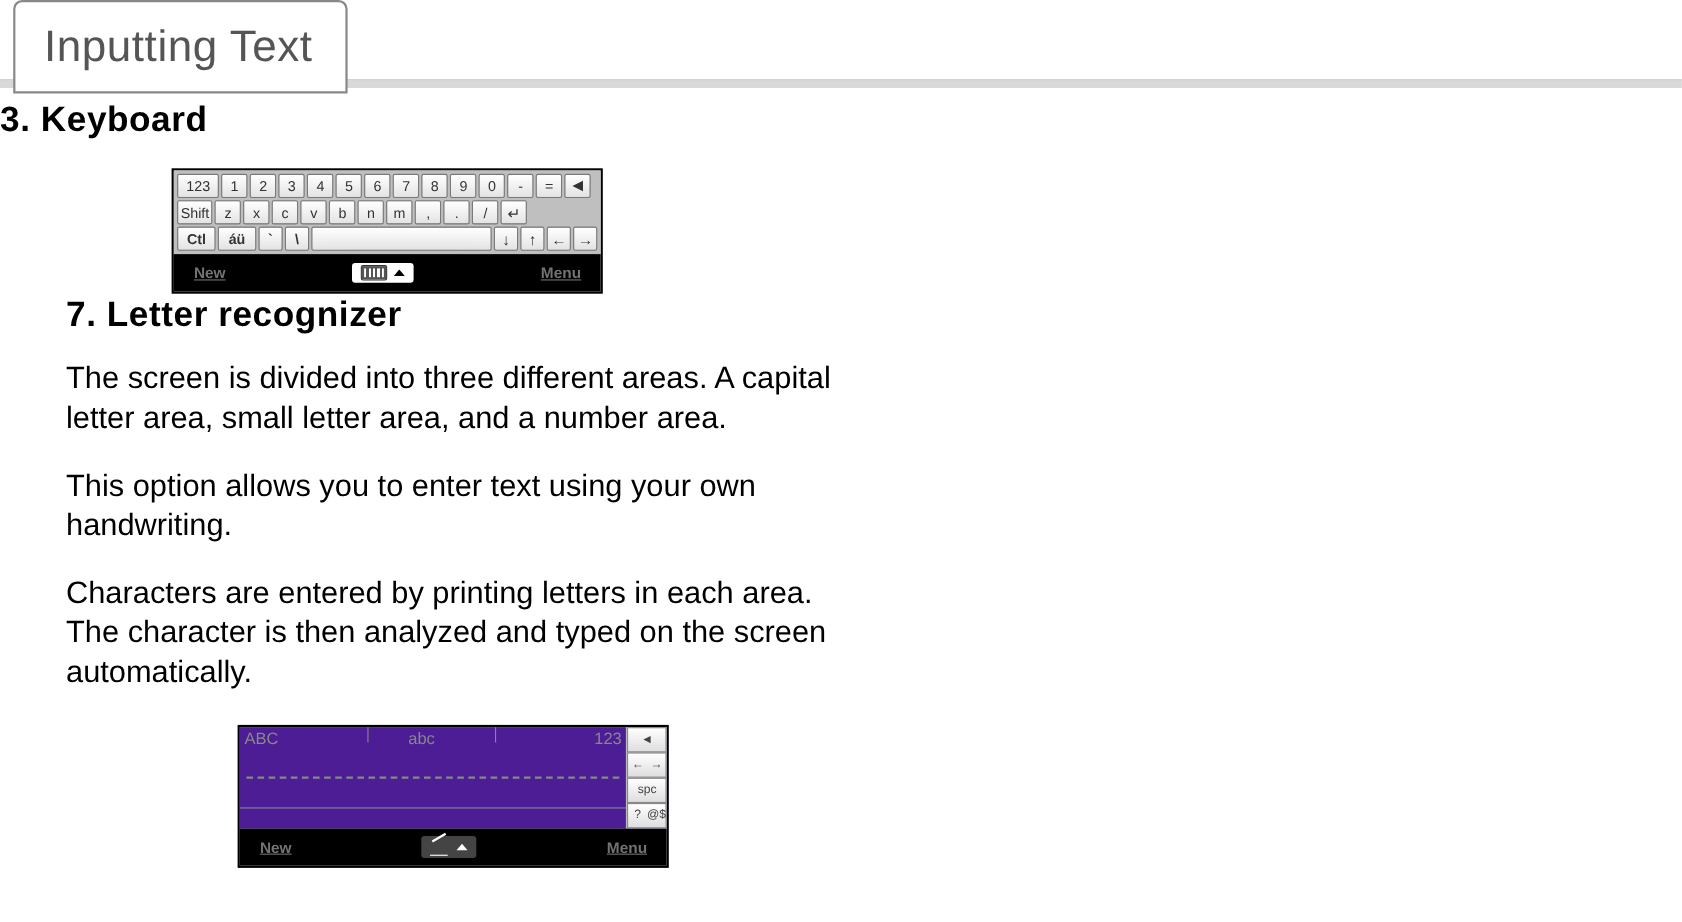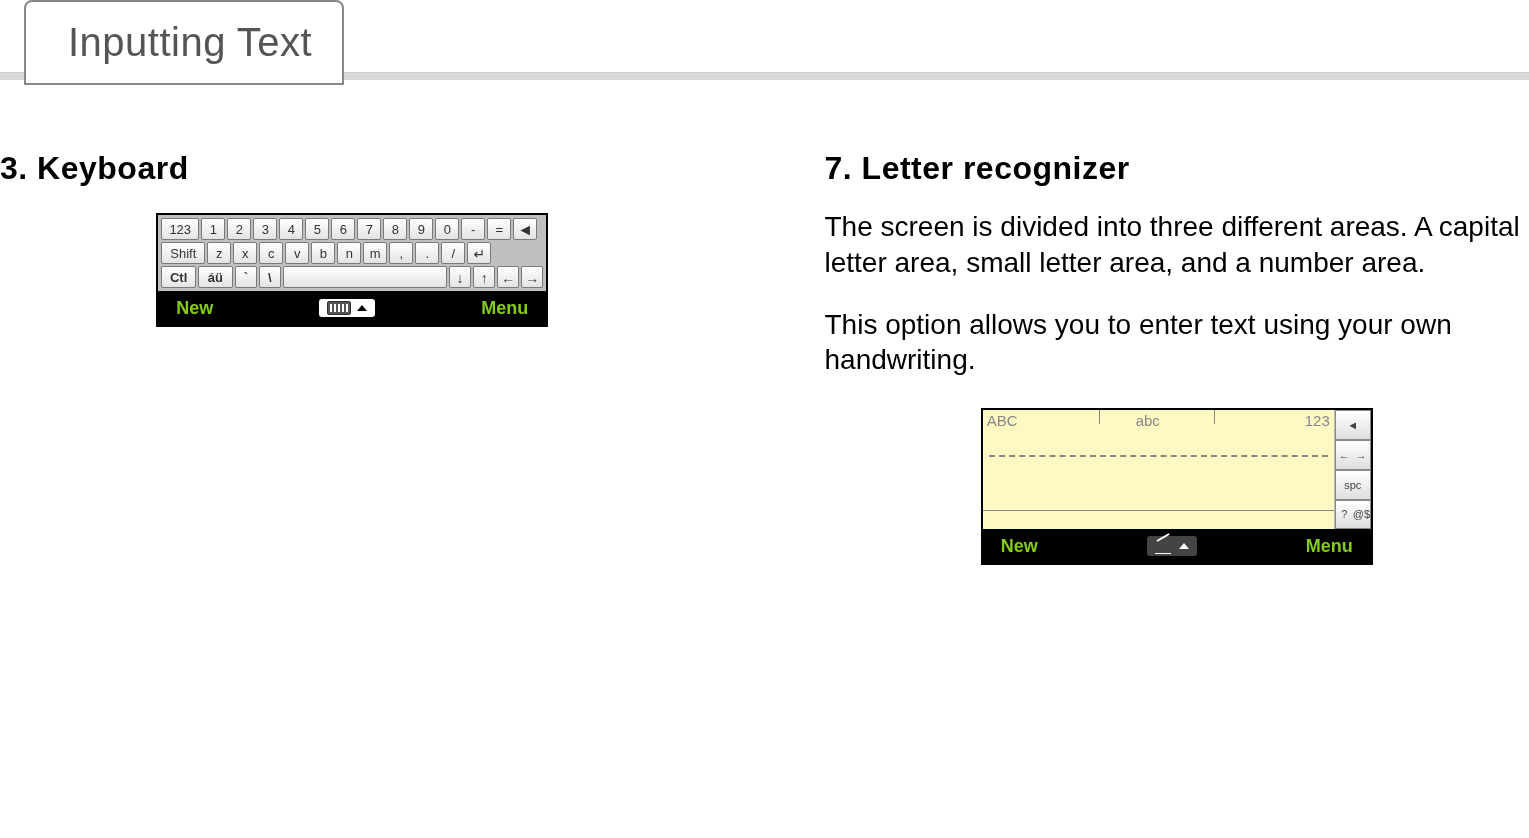--- a/index.html
+++ b/index.html
@@ -22,34 +22,34 @@
     top: 72px;
     left: 0;
     right: 0;
     height: 7px;
     background: #d9d9d9;
     border-top: 1px solid #cfcfcf;
   }
   .hdr-tab {
     position: absolute;
     top: 0;
-    left: 24px;
-    padding: 18px 30px 18px 42px;
+    left: 12px;
+    padding: 18px 30px 18px 26px;
     background: #ffffff;
     border: 2px solid #888888;
     border-radius: 8px 8px 0 0;
     font-size: 40px;
     letter-spacing: 0.5px;
     color: #555555;
     z-index: 2;
   }
   .cols {
     display: flex;
-    margin-top: 60px;
     padding: 0;
+    flex-direction: column;
   }
   .col {
     width: 50%;
     box-sizing: border-box;
   }
   .col-left { padding: 0 60px 0 0; }
   .col-right { padding: 0 0 0 60px; }
   .sect-title {
     font-size: 32px;
     font-weight: bold;
@@ -85,37 +85,38 @@
     border-radius: 2px;
     font-size: 13px;
     text-align: center;
     height: 22px;
     line-height: 22px;
     box-sizing: border-box;
     color: #333;
   }
   .kb-key.w1  { width: 24px; }
   .kb-key.w2  { width: 38px; }
-  .kb-key.w3  { width: 44px; }
+  .kb-key.w3  { width: 32px; }
   .kb-key.w4  { width: 180px; }
   .kb-key.arrow { font-size: 14px; }
   .kb-key.bksp { font-size: 16px; }
 
   .black-bar {
     background: #000000;
     display: flex;
     align-items: center;
     height: 34px;
     padding: 0 18px;
     justify-content: space-between;
   }
   .black-bar .bb-label {
-    color: #84cc16;
+    color: #737373;
     font-weight: bold;
-    font-size: 18px;
+    font-size: 14px;
+    text-decoration: underline;
   }
   .bb-center {
     display: flex;
     align-items: center;
     background: #ffffff;
     border-radius: 3px;
     padding: 2px 8px;
     gap: 6px;
   }
   .bb-kb-icon {
@@ -139,23 +140,23 @@
     border-bottom: 6px solid #000000;
   }
 
   
   .lr-shot {
     width: 388px;
     margin: 30px auto 0 auto;
     border: 2px solid #000;
   }
   .lr-body {
-    background: #fef9c3;
-    position: relative;
-    height: 119px;
+    background: #4c1d95;
+    position: relative;
+    height: 92px;
     display: flex;
   }
   .lr-areas {
     flex: 1;
     position: relative;
     border-right: 1px solid #bbb;
   }
   .lr-tick { position:absolute; top:0; width:1px; height:14px; background:#888; }
   .lr-tick.l { left: 33%; }
   .lr-tick.r { left: 66%; }
@@ -281,20 +282,21 @@
         </span>
         <span class="bb-label">Menu</span>
       </div>
     </div>
   </div>
 
   <div class="col col-right">
     <h2 class="sect-title">7. Letter recognizer</h2>
     <p class="body-text">The screen is divided into three different areas. A capital letter area, small letter area, and a number area.</p>
     <p class="body-text">This option allows you to enter text using your own handwriting.</p>
+    <p class="body-text">Characters are entered by printing letters in each area. The character is then analyzed and typed on the screen automatically.</p>
 
     <div class="lr-shot">
       <div class="lr-body">
         <div class="lr-areas">
           <span class="lr-lab a">ABC</span>
           <span class="lr-lab b">abc</span>
           <span class="lr-lab c">123</span>
           <span class="lr-tick l"></span>
           <span class="lr-tick r"></span>
           <div class="lr-mid"></div>

